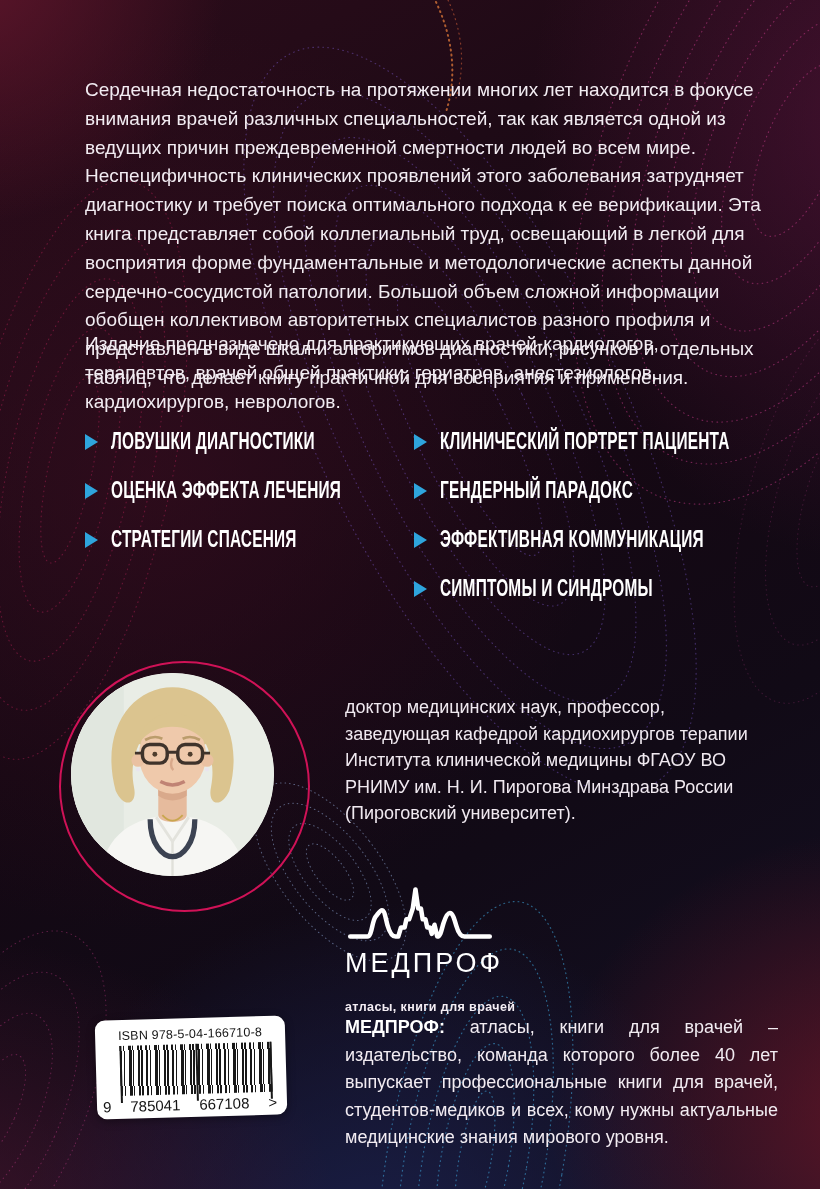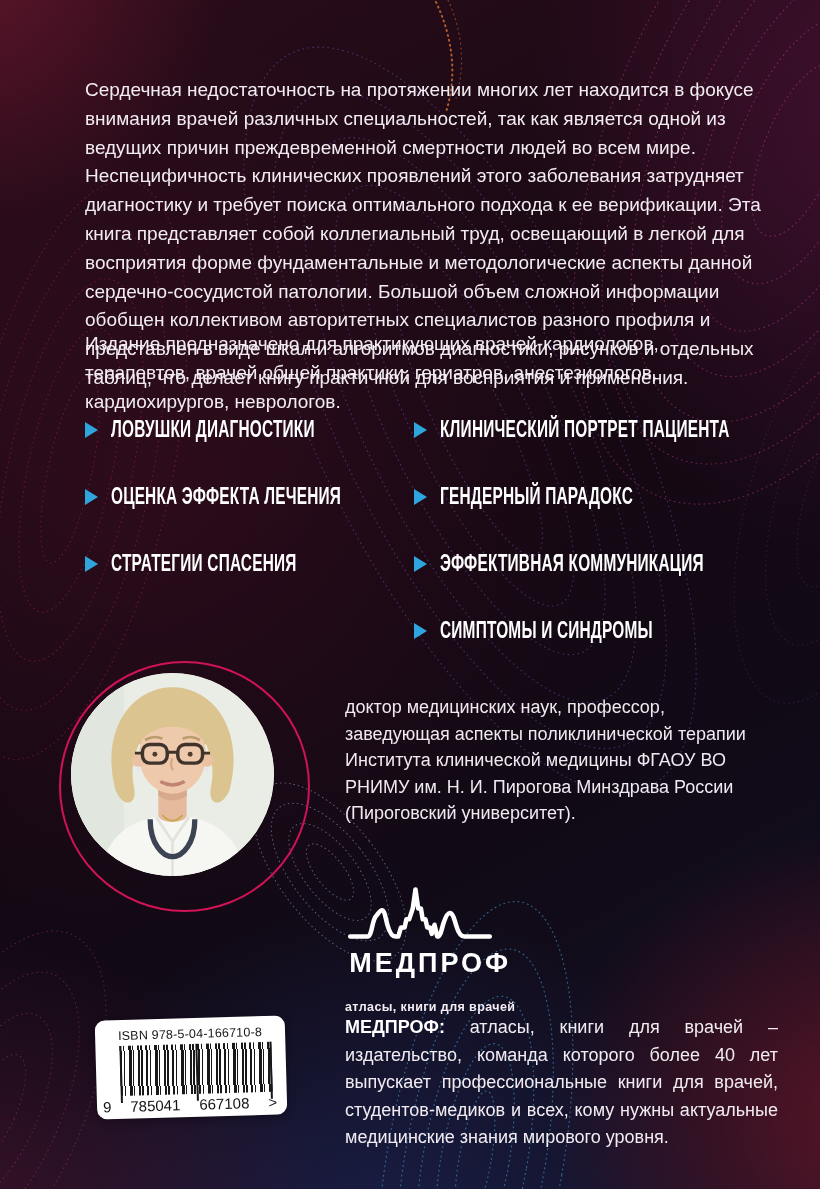--- a/index.html
+++ b/index.html
@@ -12,35 +12,35 @@
       radial-gradient(560px 480px at 108% 94%, rgba(116,22,38,.75), rgba(116,22,38,0) 60%),
       radial-gradient(640px 460px at -6% 102%, rgba(86,24,52,.55), rgba(86,24,52,0) 60%),
       radial-gradient(560px 560px at 46% 106%, rgba(26,32,74,.95), rgba(26,32,74,0) 64%),
       radial-gradient(700px 700px at 18% 40%, rgba(64,14,34,.5), rgba(64,14,34,0) 65%),
       linear-gradient(152deg,#2c0c1a 0%,#1e0a16 24%,#150813 48%,#110a16 68%,#131126 100%);
   }
   .waves{position:absolute;left:0;top:0;pointer-events:none;}
   .intro{position:absolute;left:85px;top:76px;width:676px;font-size:19px;line-height:28.8px;margin:0;}
   .audience{position:absolute;left:85px;top:330px;width:676px;font-size:19px;line-height:28.8px;margin:0;}
   .topics{position:absolute;left:85px;top:418px;display:flex;}
-  .tcol{display:flex;flex-direction:column;gap:44px;}
+  .tcol{display:flex;flex-direction:column;gap:26px;margin-top:12px;}
   .tcol.left{width:329px;}
   .topic{display:flex;align-items:center;gap:13px;height:23px;}
   .tri{width:0;height:0;border-left:13px solid #2ea5dd;border-top:8px solid transparent;border-bottom:8px solid transparent;flex:0 0 auto;}
   .tlabel{display:inline-block;font-weight:700;font-size:23px;letter-spacing:.3px;white-space:nowrap;
           transform:scaleX(.67);transform-origin:left center;color:#ffffff;}
   .ring{position:absolute;left:59px;top:661px;width:247px;height:247px;border:2px solid #d01257;border-radius:50%;}
   .photo{position:absolute;left:71px;top:673px;width:203px;height:203px;border-radius:50%;overflow:hidden;background:#e9ede6;}
   .photo svg{display:block;width:100%;height:100%;}
   .author{position:absolute;left:345px;top:694px;}
   .aname{font-size:20px;letter-spacing:1.4px;color:#ffffff;margin-bottom:9px;}
   .bioline{font-size:18px;line-height:26.6px;color:#f0e9f0;}
   .publisher{position:absolute;left:345px;top:884px;}
   .ecg{display:block;}
-  .pname{font-size:27px;font-weight:700;letter-spacing:3px;color:#ffffff;margin-top:6px;text-align:center;}
+  .pname{font-size:27px;font-weight:400;letter-spacing:3px;color:#ffffff;margin-top:6px;}
   .ptag{font-size:12.5px;font-weight:700;letter-spacing:.4px;color:#f3edf3;margin-top:21px;}
   .barcode{position:absolute;left:96px;top:1018px;width:190px;height:99px;background:#ffffff;border-radius:10px;
            transform:rotate(-1.6deg);box-shadow:0 2px 8px rgba(0,0,0,.4);}
   .isbn{font-size:12.5px;color:#141414;text-align:center;margin-top:9px;letter-spacing:.2px;}
   .bars{position:relative;height:50px;margin:3px 14px 0 24px;
         background:repeating-linear-gradient(90deg,
           #181818 0 2px,#fff 2px 4px,#181818 4px 5px,#fff 5px 9px,
           #181818 9px 12px,#fff 12px 13px,#181818 13px 14px,#fff 14px 18px,
           #181818 18px 20px,#fff 20px 21px,#181818 21px 23px,#fff 23px 26px);}
   .guard{position:absolute;top:0;width:2px;height:57px;background:#181818;}
@@ -183,21 +183,21 @@
         <path d="M50,42 q-1.6,4 0.4,5.8" stroke="#d9a98b" stroke-width="1.2" fill="none"></path>
         <path d="M44,53.5 Q50,56.8 56,53.5" stroke="#c08374" stroke-width="1.7" fill="none"></path>
         <path d="M45,70 Q50,75.5 55,70" stroke="#c9a64e" stroke-width="0.9" fill="none"></path>
         <path d="M39,72 C39,84 45,90.5 50,90.5 C55,90.5 61,84 61,72" stroke="#3c4352" stroke-width="2.6" fill="none"></path>
       </g>
     </svg>
   </div>
 
   <div class="author">
     <div class="bioline">доктор медицинских наук, профессор,</div>
-    <div class="bioline">заведующая аспекты поликлинической терапии</div>
+    <div class="bioline">заведующая кафедрой кардиохирургов терапии</div>
     <div class="bioline">Института клинической медицины ФГАОУ ВО</div>
     <div class="bioline">РНИМУ им. Н. И. Пирогова Минздрава России</div>
     <div class="bioline">(Пироговский университет).</div>
   </div>
 
   <div class="publisher">
     <svg class="ecg" width="150" height="58" viewBox="0 0 160 64">
       <path d="M3,58 H22 C27,58 27,41 31,36 C35,31 36,29 38,29 C41,29 42,38 44,45 C46,52 49,58 53,58 H56 L59,48 H63 L65,39 H68 L72,27 L75,6 L78,27 L81,27 L83,39 L86,39 L88,48 L91,48 L93,55 L96,45 L99,58 C103,58 104,49 106,43 C108,37 110,32 113,32 C116,32 118,39 120,46 C122,53 125,58 129,58 H157" fill="none" stroke="#ffffff" stroke-width="5" stroke-linecap="round" stroke-linejoin="round"></path>
     </svg>
     <div class="pname">МЕДПРОФ</div>

